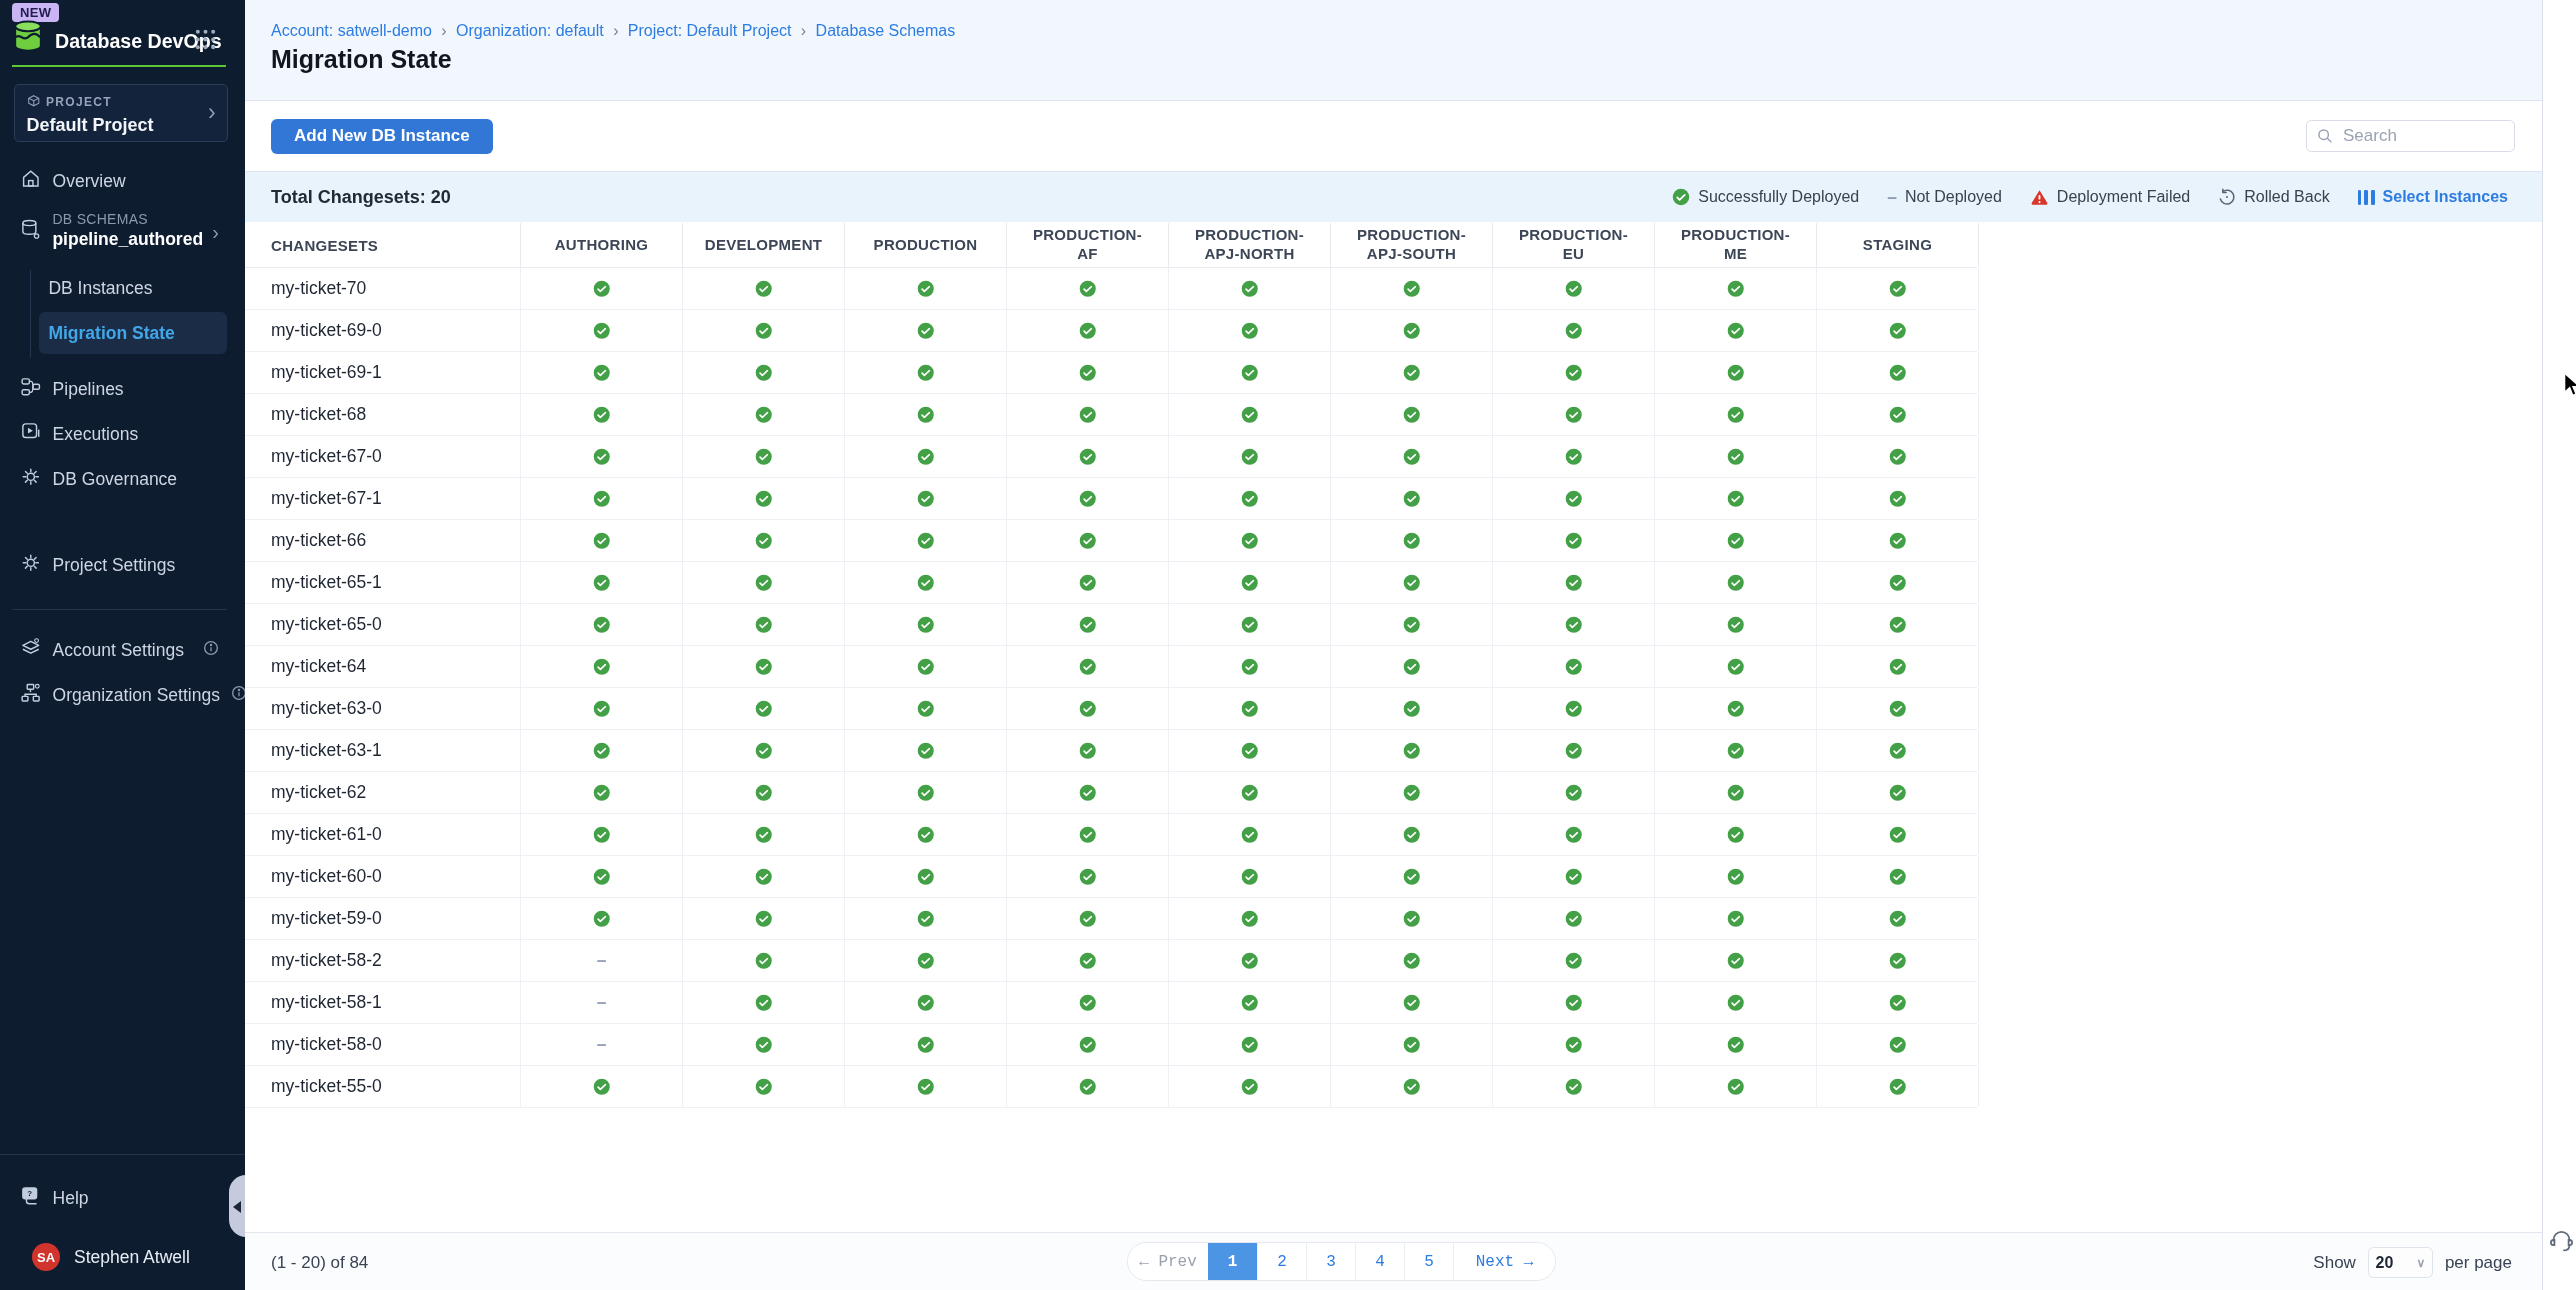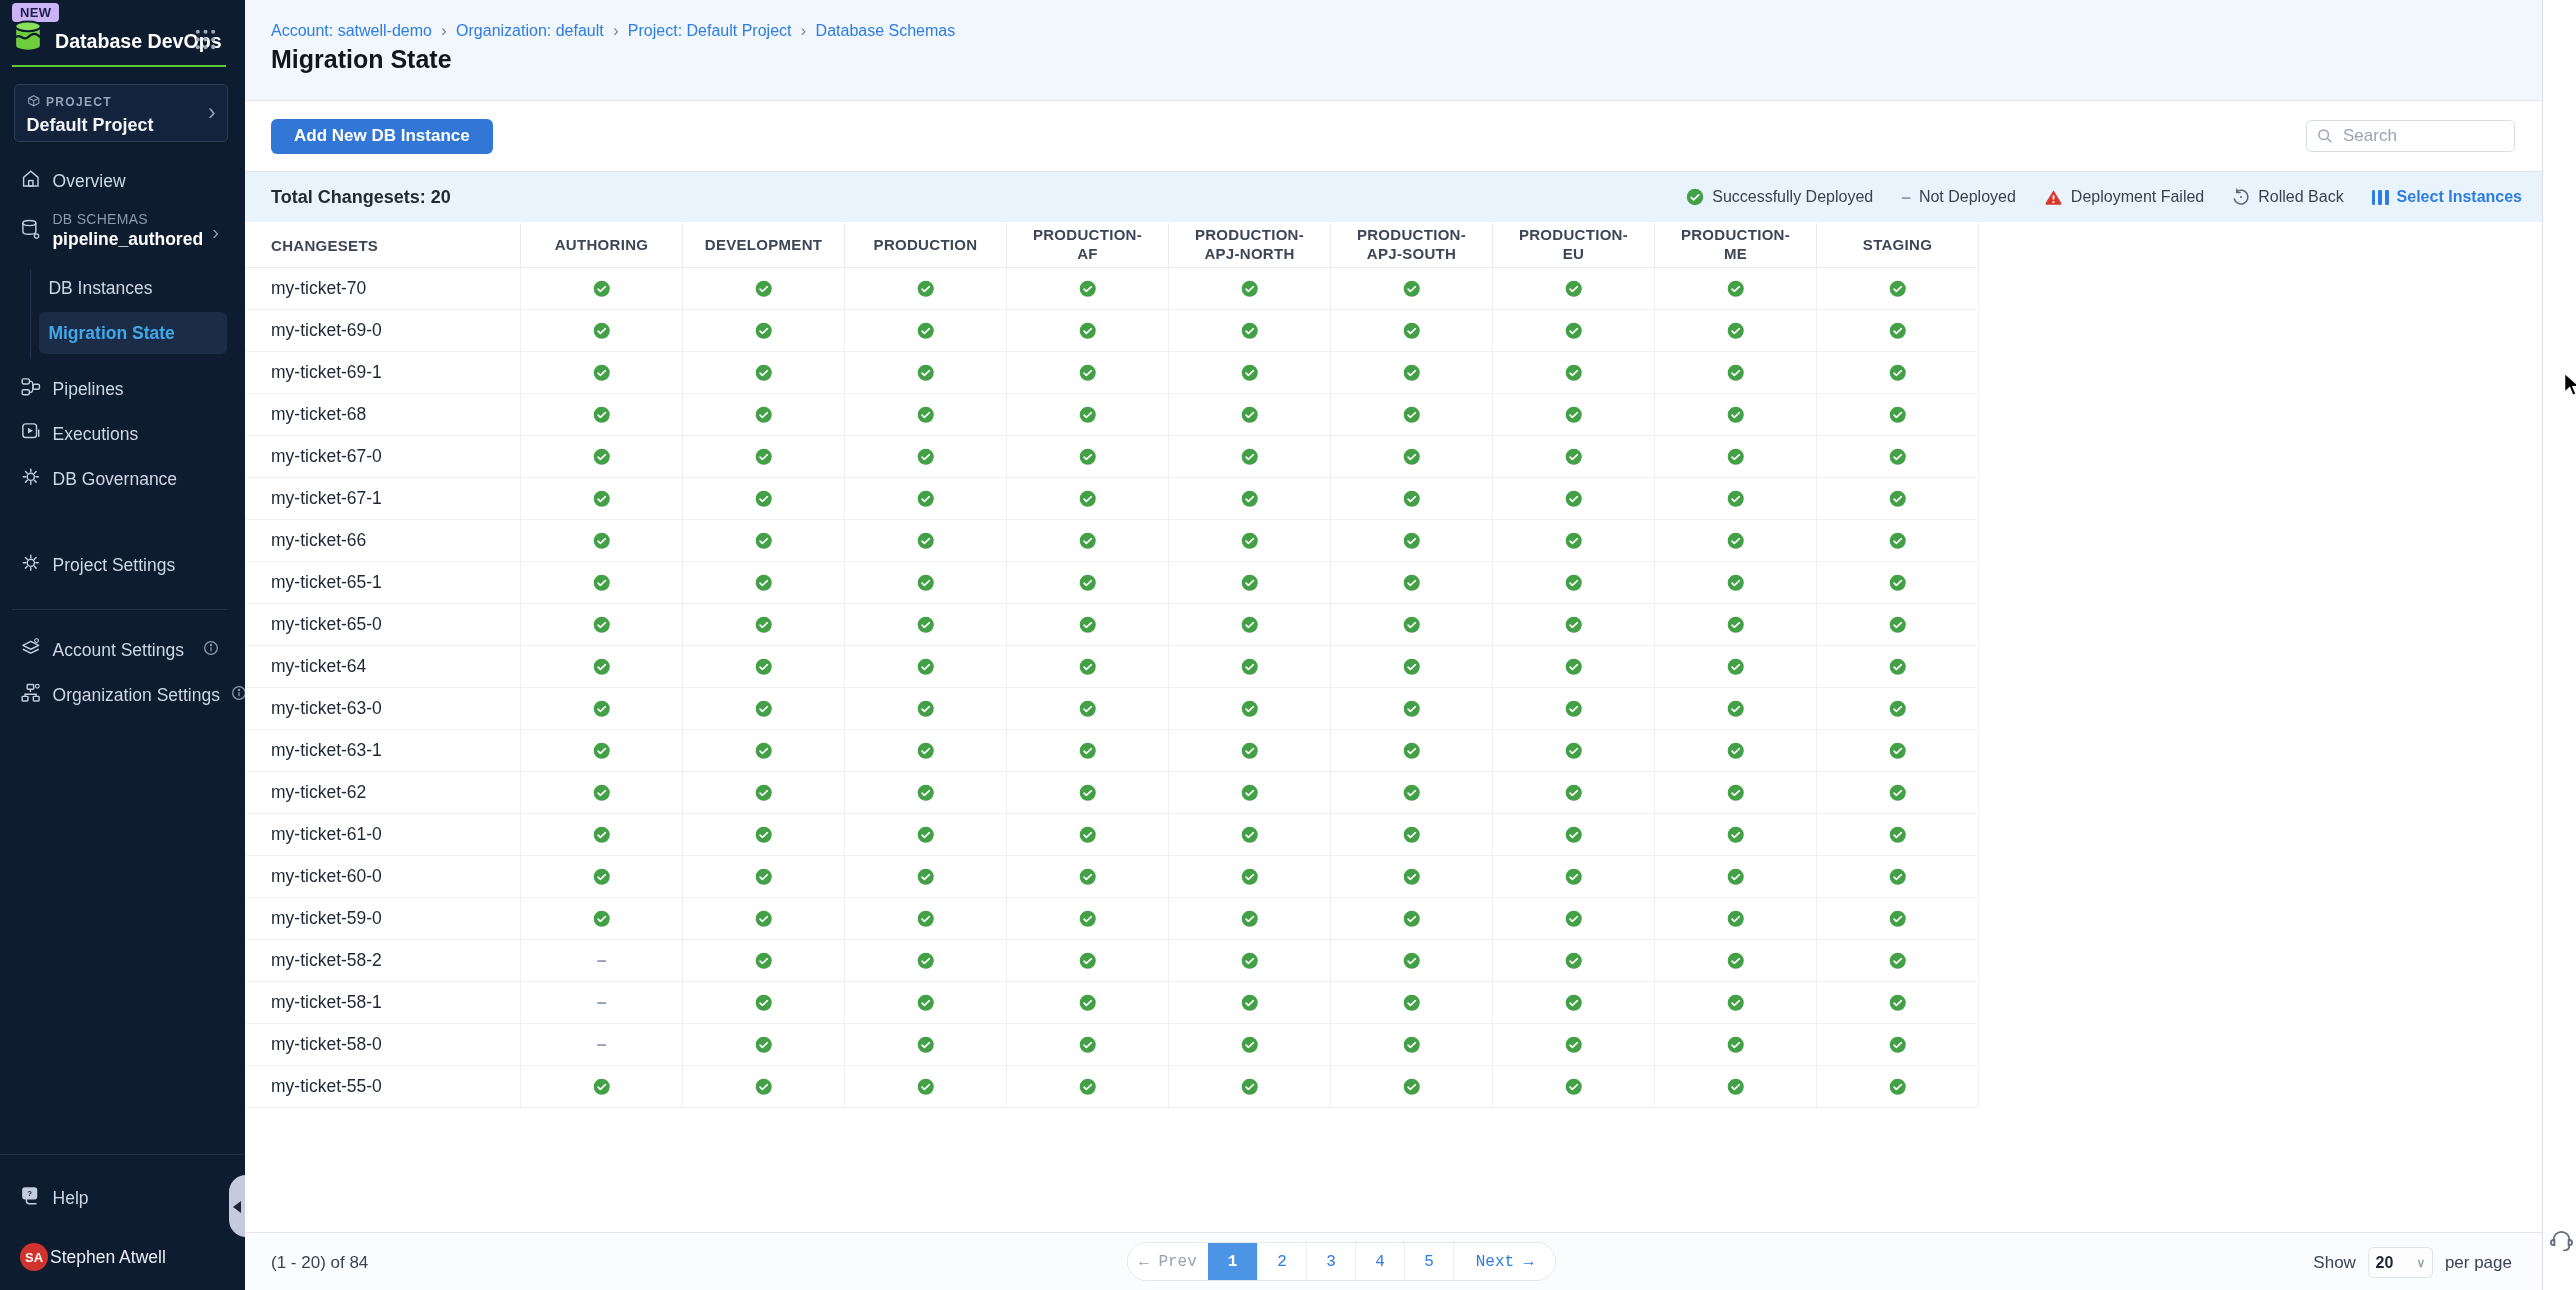--- a/index.html
+++ b/index.html
@@ -23,21 +23,21 @@
   .schemas-block { position:absolute; left:0; right:0; top:206px; height:49px; display:flex; align-items:center; gap:10.8px; padding-left:20px; }
   .schemas-text .small { font-size:14px; color:#8b98ad; letter-spacing:0.3px; }
   .schemas-text .big { font-size:17.5px; color:#fff; font-weight:700; margin-top:2px; }
   .schemas-chevron { position:absolute; right:26px; top:15px; font-size:20px; color:#8e9bb1; }
   .tree-line { position:absolute; left:30px; top:270px; width:1.3px; height:88px; background:#273550; }
   .subitem { position:absolute; left:39px; right:18px; height:35px; display:flex; align-items:center; padding-left:9.4px; font-size:17.5px; color:#cdd6e4; cursor:pointer; }
   .subitem.active { background:#1b2c47; border-radius:6px; color:#42a7e8; font-weight:600; }
   .side-divider { position:absolute; left:12px; right:18px; height:1.3px; background:#243349; }
   .side-divider.full { left:0; right:0; }
   .info-icon { margin-left:auto; margin-right:26px; }
-  .user-row { position:absolute; left:0; right:0; top:1236px; height:42px; display:flex; align-items:center; gap:2px; padding-left:20px; cursor:pointer; }
+  .user-row { position:absolute; left:12px; right:0; top:1236px; height:42px; display:flex; align-items:center; gap:14px; padding-left:20px; cursor:pointer; }
   .avatar { width:28px; height:28px; border-radius:50%; background:#d0342c; color:#fff; font-size:13px; font-weight:700; display:flex; align-items:center; justify-content:center; }
   .user-name { font-size:17.5px; color:#e8edf5; }
   .collapse-handle { position:absolute; left:229px; top:1175px; width:17px; height:62px; background:#c5cadd; border-radius:32px 0 0 32px; cursor:pointer; }
   .collapse-handle .tri { position:absolute; left:4px; top:26px; width:0; height:0; border-top:6px solid transparent; border-bottom:6px solid transparent; border-right:8px solid #1c2638; }
 
   
   .main { position:absolute; left:245px; top:0; width:2297px; height:1291px; background:#fff; }
   .strip { position:absolute; left:0; top:0; right:0; height:101px; background:#f1f7fc; border-bottom:1.3px solid #dee3ee; }
   .breadcrumb { position:absolute; left:26px; top:21.6px; font-size:16px; display:flex; align-items:center; }
   .crumb { color:#2d7ce2; text-decoration:none; cursor:pointer; }
@@ -46,21 +46,21 @@
 
   .toolbar { position:absolute; left:0; top:101px; right:0; height:62px; background:#fff; }
   .add-btn { position:absolute; left:26px; top:17.5px; height:35px; padding:0 23px; background:#3277d6; color:#fff; font-size:17px; font-weight:700; border:none; border-radius:6px; cursor:pointer; font-family:inherit; }
   .search-wrap { position:absolute; right:27px; top:19px; width:209px; height:32px; }
   .search-wrap svg { position:absolute; left:10px; top:7.4px; }
   .search-input { width:100%; height:100%; border:1.3px solid #d7dce6; border-radius:5.4px; padding:0 8px 0 36px; font-size:17px; color:#333; font-family:inherit; background:#fff; outline:none; }
   .search-input::placeholder { color:#9aa3b2; }
 
   .band { position:absolute; left:0; top:171px; right:0; height:51px; background:#e9f3fb; border-top:1.3px solid #dee3ee; display:flex; align-items:center; }
   .total-label { margin-left:26px; font-size:18px; font-weight:700; color:#212b36; }
-  .legend { margin-left:auto; margin-right:20px; display:flex; align-items:center; gap:28px; }
+  .legend { margin-left:auto; margin-right:34px; display:flex; align-items:center; gap:28px; }
   .legend-item { display:flex; align-items:center; gap:8px; font-size:16px; color:#39424f; }
   .legend-dash { color:#8f9bb3; font-size:17.5px; font-weight:700; }
   .bars-icon { display:flex; gap:3.4px; }
   .bars-icon i { display:block; width:3.4px; height:15px; background:#2d7ce2; border-radius:1.3px; }
   .select-instances { color:#2d7ce2; font-weight:700; cursor:pointer; }
 
   .thead { position:absolute; left:0; top:223px; width:1732px; height:45px; display:grid; grid-template-columns:276px repeat(9,162px); background:#fff; border-bottom:1.3px solid #e8eaf0; }
   .thead .cell { border-right:1.3px solid #e8eaf0; font-size:15px; font-weight:700; color:#3c4656; letter-spacing:0.3px; }
   .hname { display:flex; align-items:center; padding-left:26px; }
   .hstat { display:flex; align-items:center; justify-content:center; text-align:center; padding:0 16px; line-height:1.25; }

